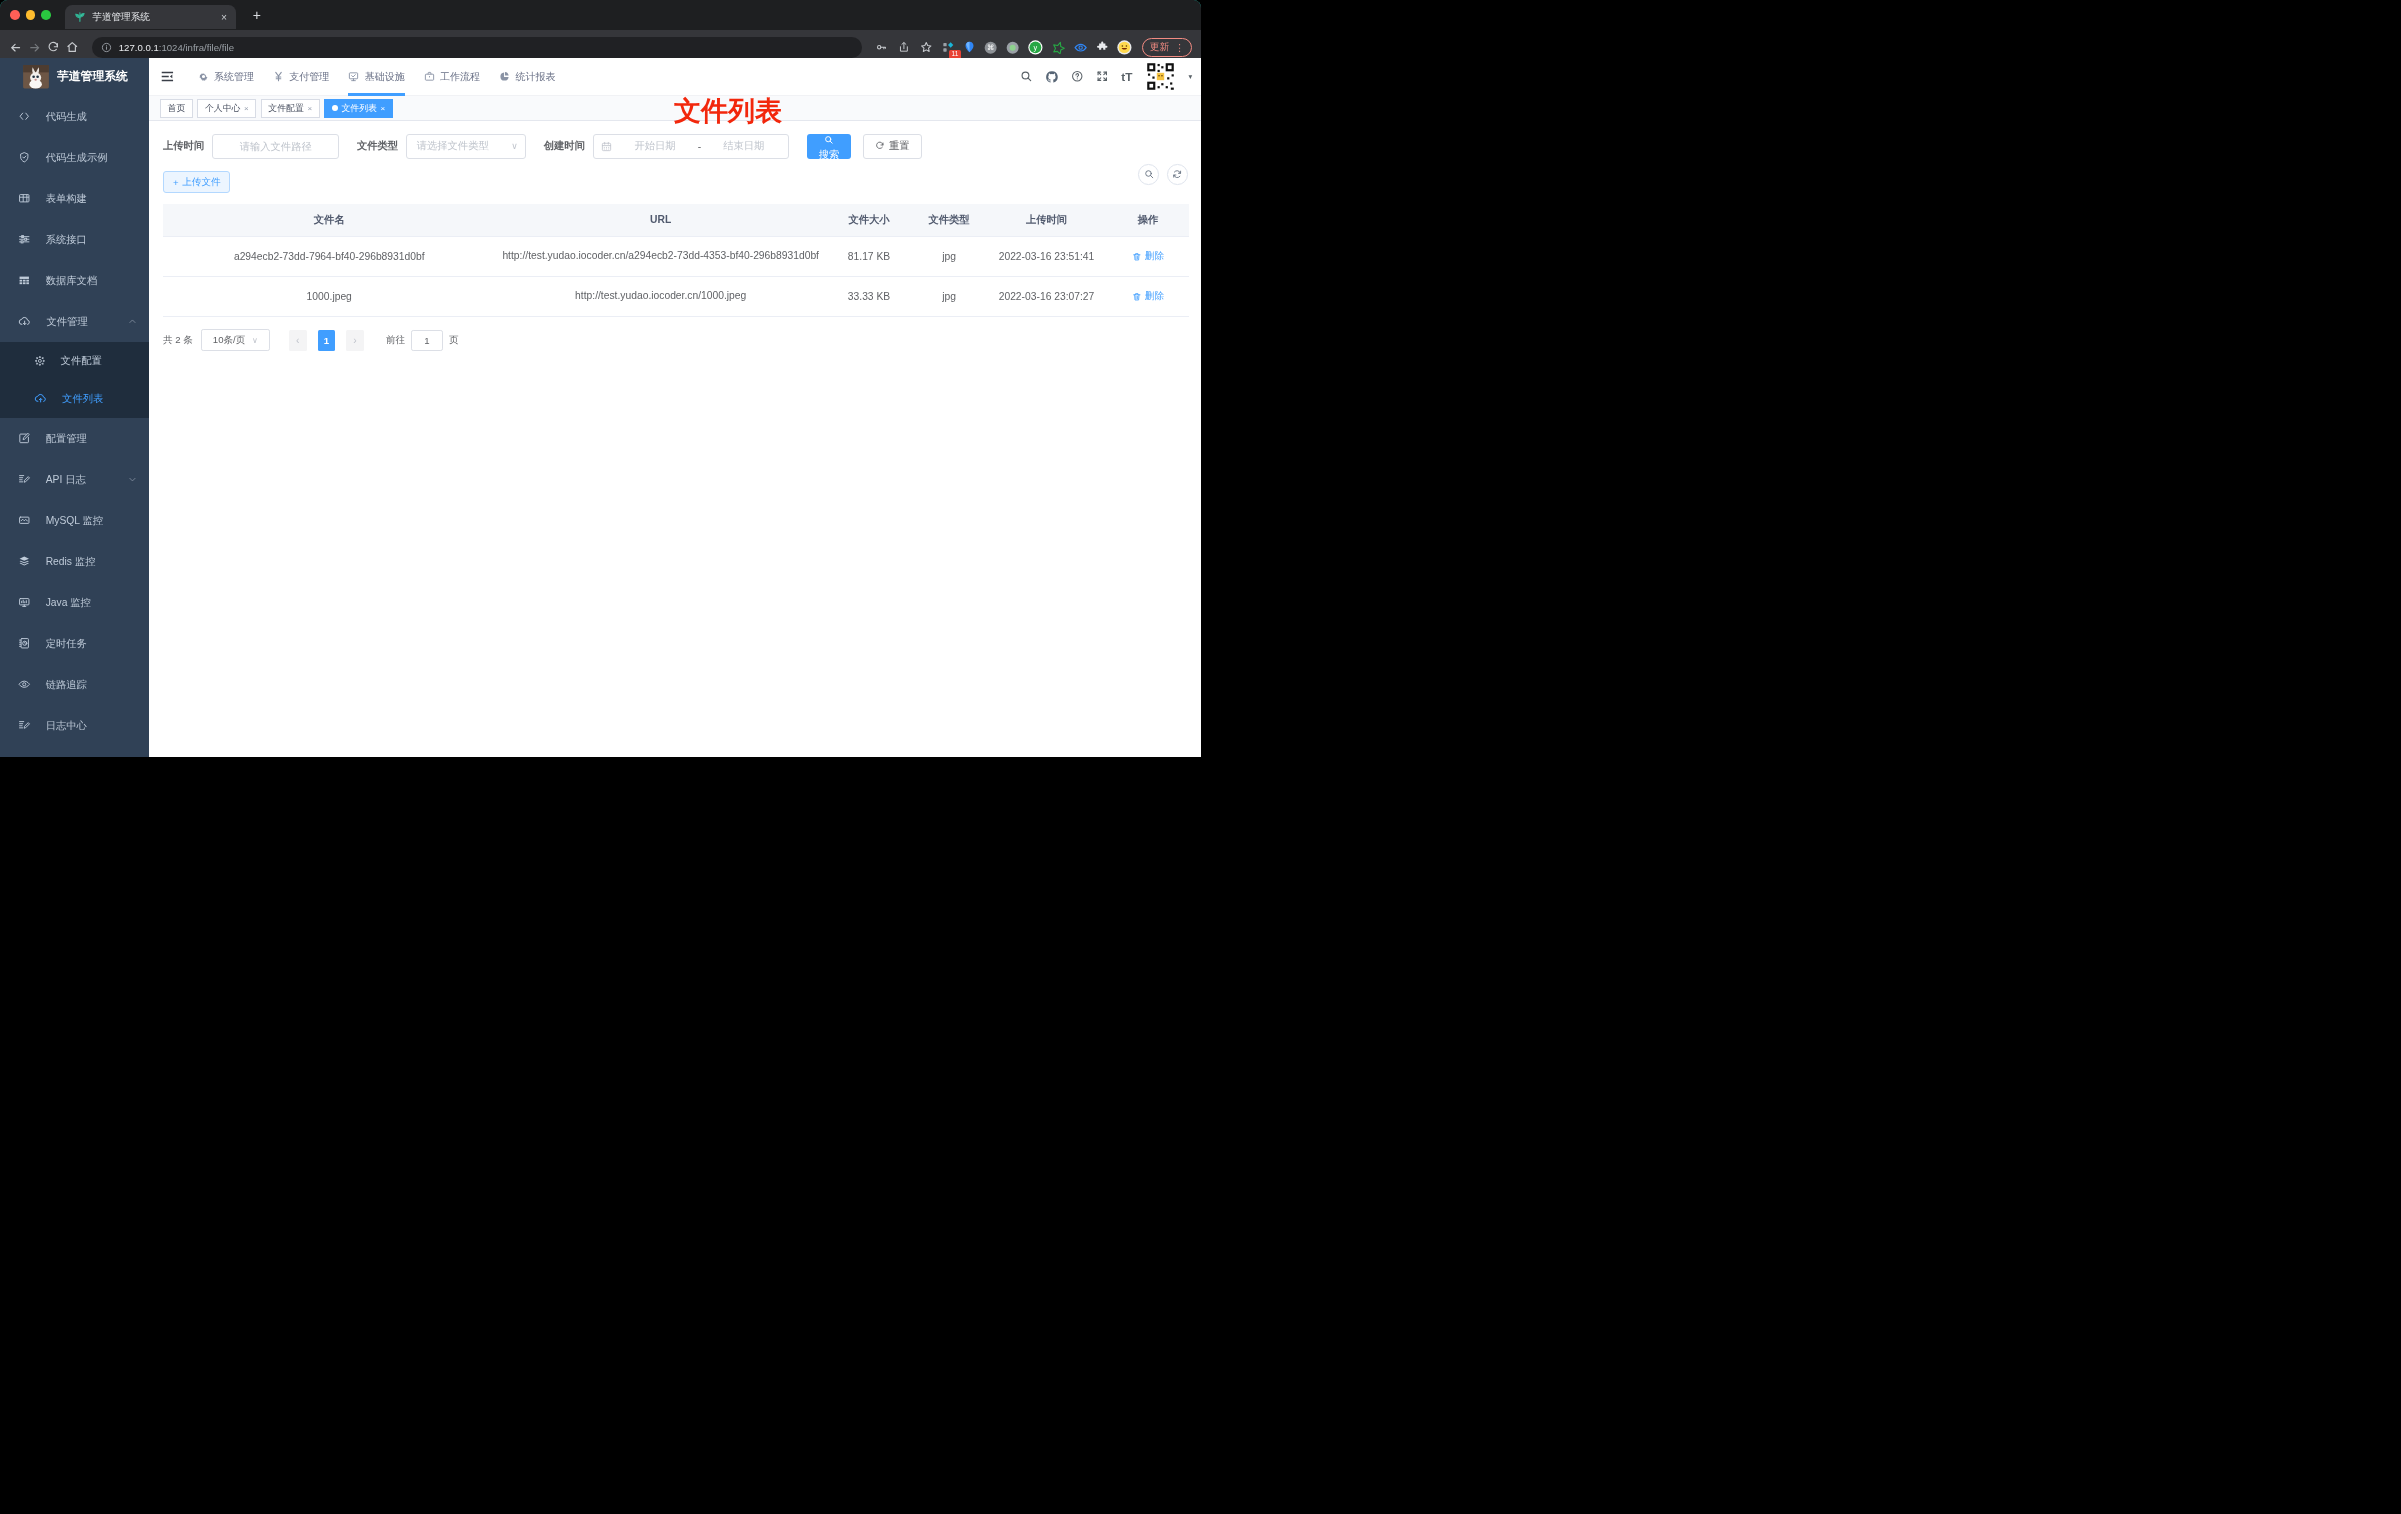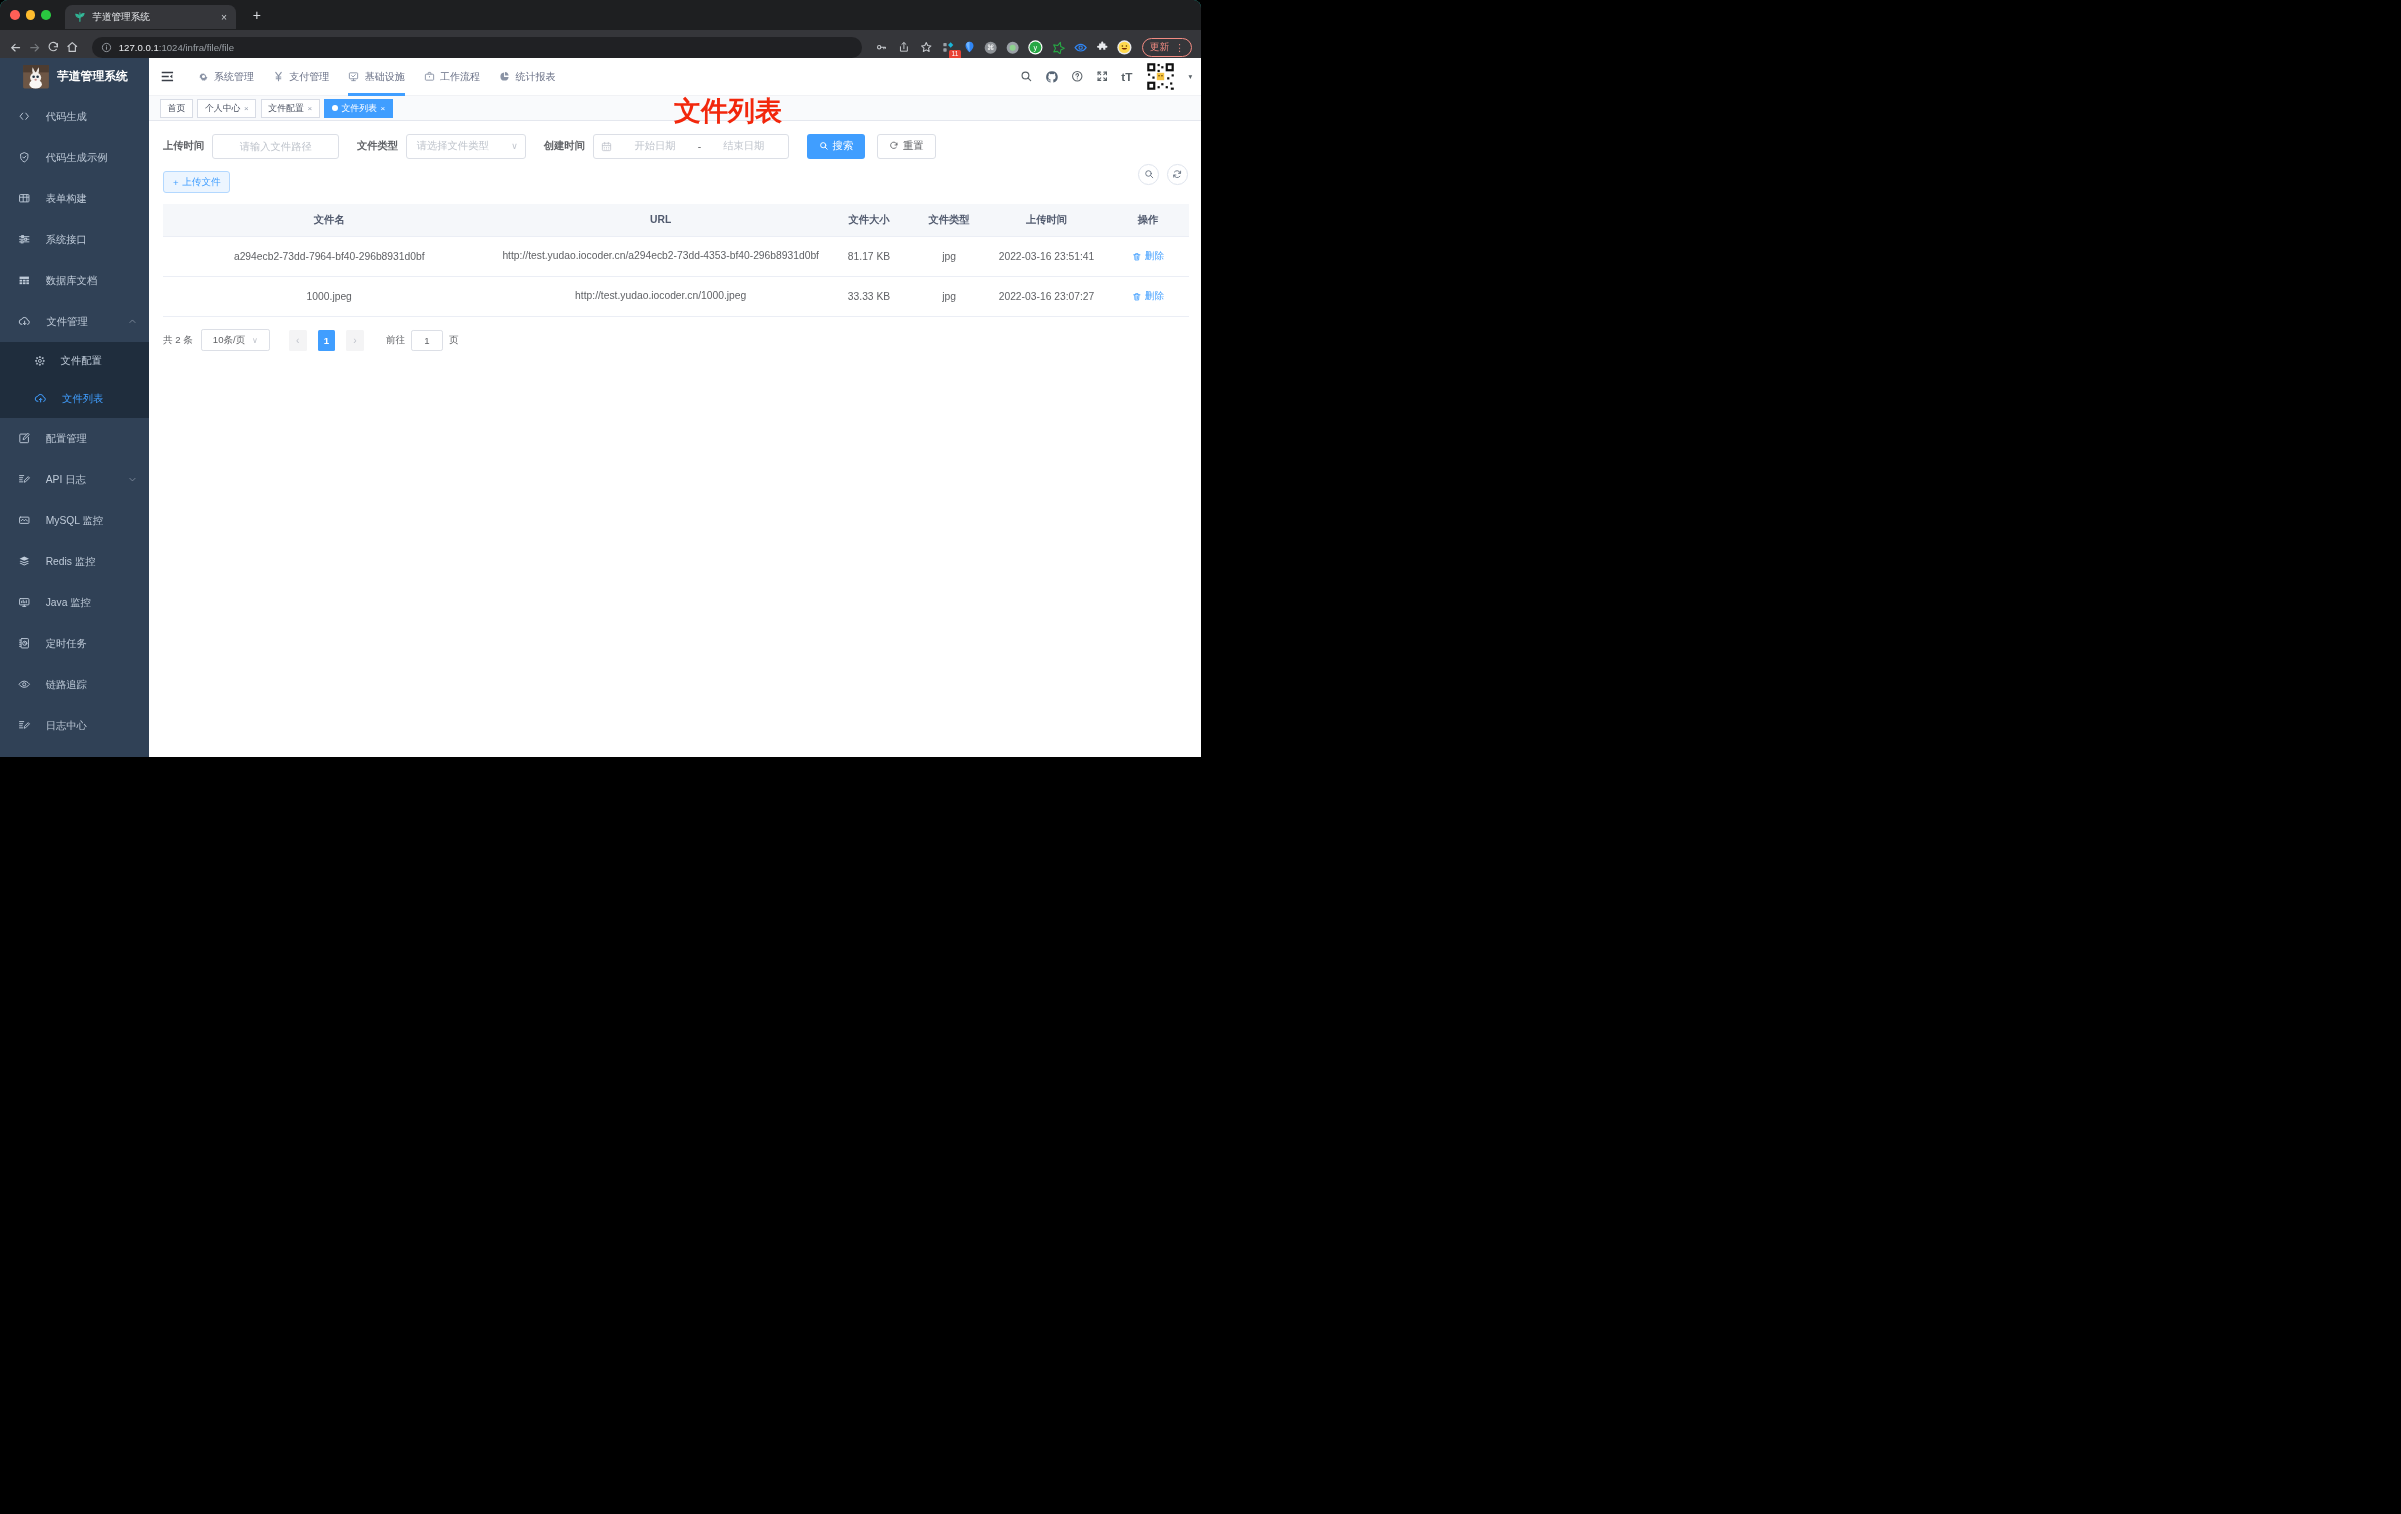--- a/index.html
+++ b/index.html
@@ -77,21 +77,21 @@
   .f-gap { width:17.7px; }
   .tbox { height:25px; border:0.7px solid #dcdfe6; border-radius:3px; display:flex; align-items:center; background:#fff; }
   .tbox input { border:none; outline:none; width:100%; font-size:10.3px; color:#606266; font-family:inherit; padding:0 9.6px; background:transparent;text-align:center; }
   .tbox input::placeholder { color:#bfc4cc; }
   .sel { width:120px; padding:0 7.4px 0 9.6px; color:#bfc4cc; justify-content:space-between; cursor:pointer; }
   .sel .chev { color:#c0c4cc; font-size:8.9px; }
   .daterange { width:196px; padding:0 7.4px; color:#bfc4cc; gap:5.9px; }
   .daterange .dr-ph { flex:1; text-align:center; font-size:10.3px; }
   .btn { height:25px; border-radius:3px; display:inline-flex; align-items:center; gap:4.4px; font-size:10.3px;
          padding:0 11px; cursor:pointer; border:0.7px solid transparent; white-space:nowrap; }
-  .btn-primary { background:#409eff; color:#fff; margin-left:17.7px; }
+  .btn-primary { background:#409eff; color:#fff; margin-left:17.7px;flex-direction:column; }
   .btn-default { background:#fff; border-color:#dcdfe6; color:#606266; margin-left:11.8px; }
   .btn-upload { background:#ecf5ff; border:0.7px solid #b3d8ff; color:#409eff; height:22px; font-size:9.6px;
                 padding:0 8.9px; margin-top:12.5px; gap:3.7px; }
   .mini-circles { position:absolute; right:13.3px; top:43px; display:flex; gap:8px; }
   .circle-btn { width:20.7px; height:20.7px; border-radius:50%; border:0.7px solid #dfe4ed; background:#fff;
                 display:flex; align-items:center; justify-content:center; color:#5f6b7b; cursor:pointer; }
 
   
   .table { margin-top:11px; }
   .t-head { display:flex; background:#f5f7fa; border-bottom:0.7px solid #ebeef5; height:33px; align-items:center;

